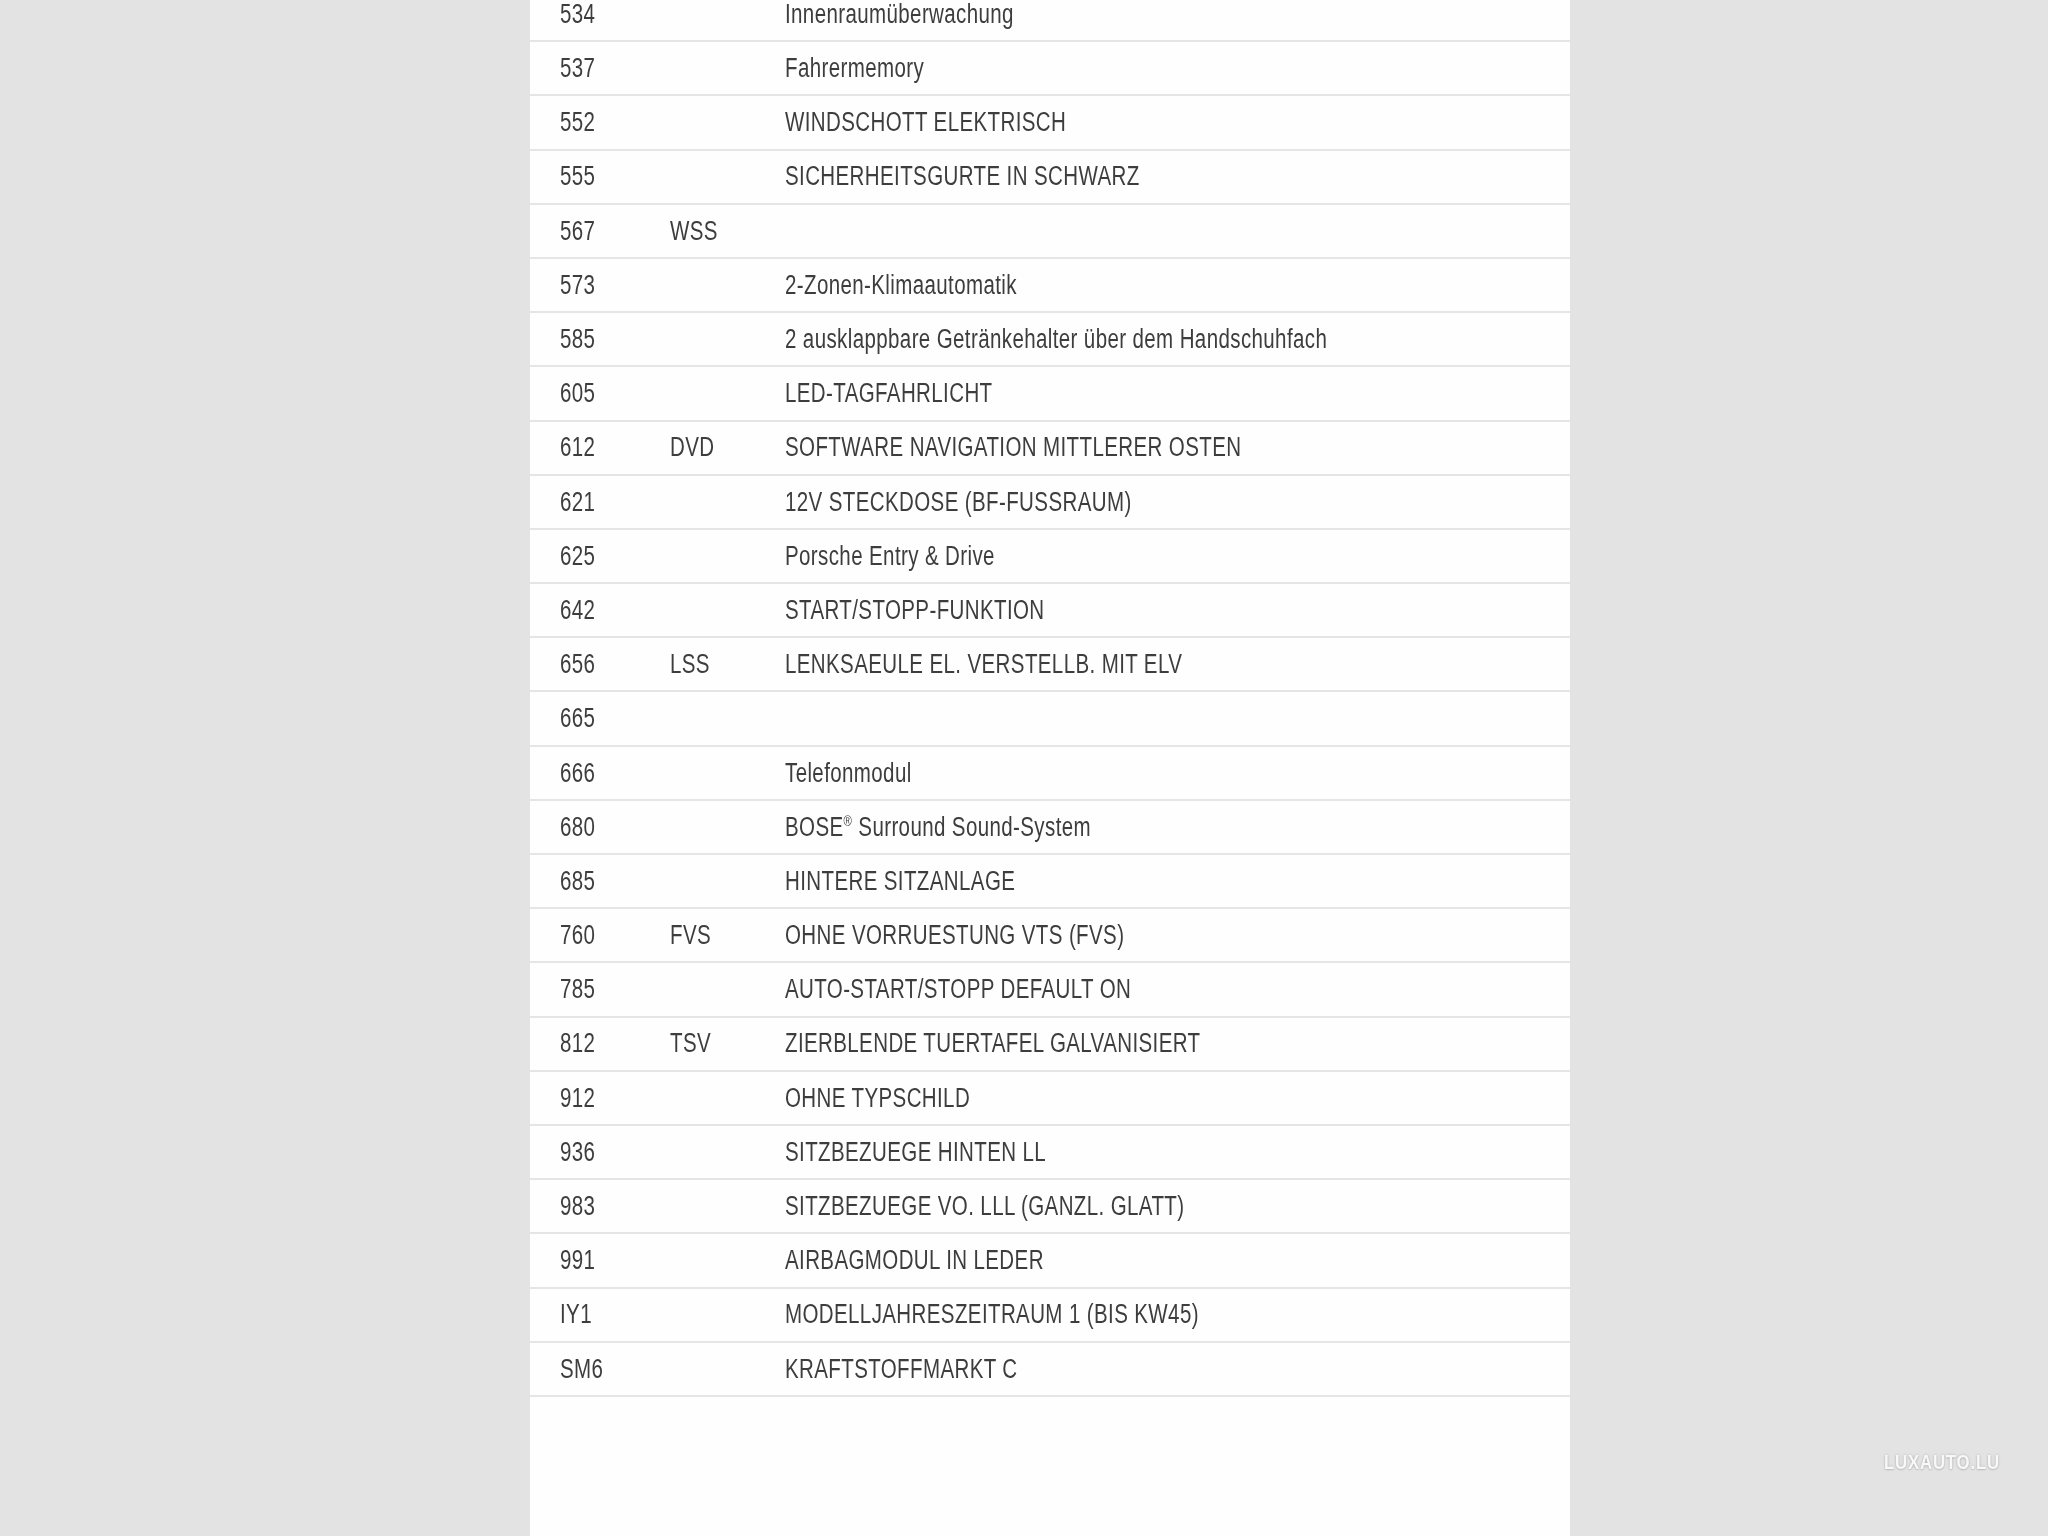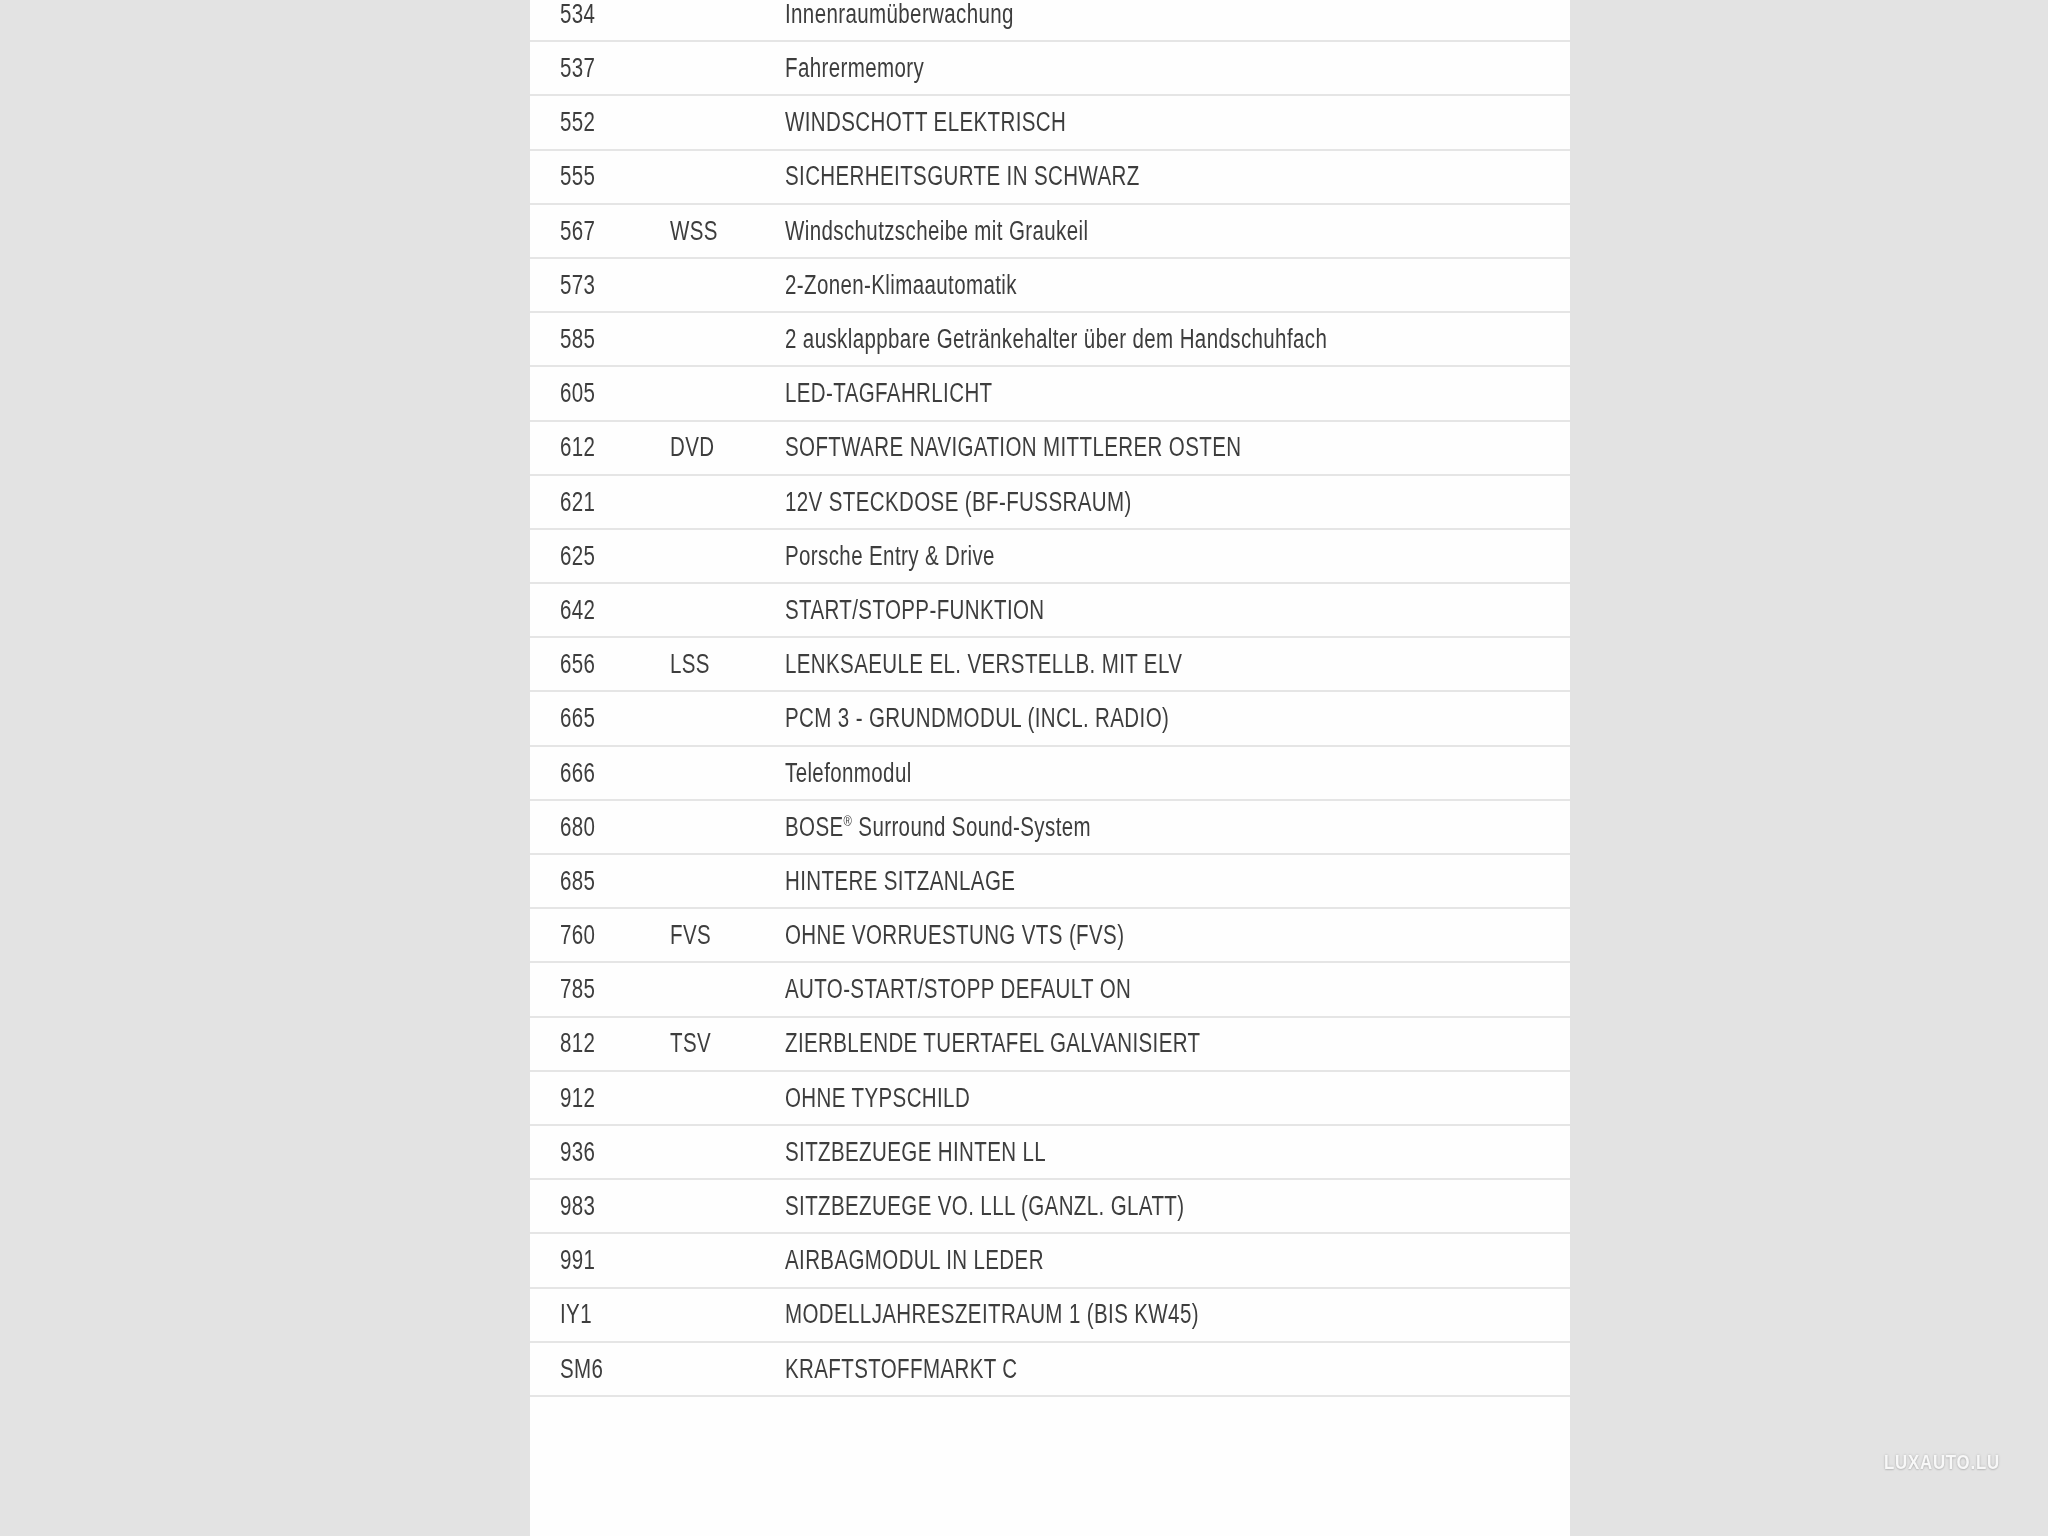--- a/index.html
+++ b/index.html
@@ -94,21 +94,20 @@
 
   <div class="row">
     <div class="cell cell-code"><span class="t">555</span></div>
     <div class="cell cell-abbr"><span class="t"></span></div>
     <div class="cell cell-desc"><span class="t">SICHERHEITSGURTE IN SCHWARZ</span></div>
   </div>
 
   <div class="row">
     <div class="cell cell-code"><span class="t">567</span></div>
     <div class="cell cell-abbr"><span class="t">WSS</span></div>
-    <div class="cell cell-desc"><span class="t">Windschutzscheibe mit Graukeil</span></div>
   </div>
 
   <div class="row">
     <div class="cell cell-code"><span class="t">573</span></div>
     <div class="cell cell-abbr"><span class="t"></span></div>
     <div class="cell cell-desc"><span class="t">2-Zonen-Klimaautomatik</span></div>
   </div>
 
   <div class="row">
     <div class="cell cell-code"><span class="t">585</span></div>
@@ -148,21 +147,20 @@
 
   <div class="row">
     <div class="cell cell-code"><span class="t">656</span></div>
     <div class="cell cell-abbr"><span class="t">LSS</span></div>
     <div class="cell cell-desc"><span class="t">LENKSAEULE EL. VERSTELLB. MIT ELV</span></div>
   </div>
 
   <div class="row">
     <div class="cell cell-code"><span class="t">665</span></div>
     <div class="cell cell-abbr"><span class="t"></span></div>
-    <div class="cell cell-desc"><span class="t">PCM 3 - GRUNDMODUL (INCL. RADIO)</span></div>
   </div>
 
   <div class="row">
     <div class="cell cell-code"><span class="t">666</span></div>
     <div class="cell cell-abbr"><span class="t"></span></div>
     <div class="cell cell-desc"><span class="t">Telefonmodul</span></div>
   </div>
 
 
   <div class="row">

